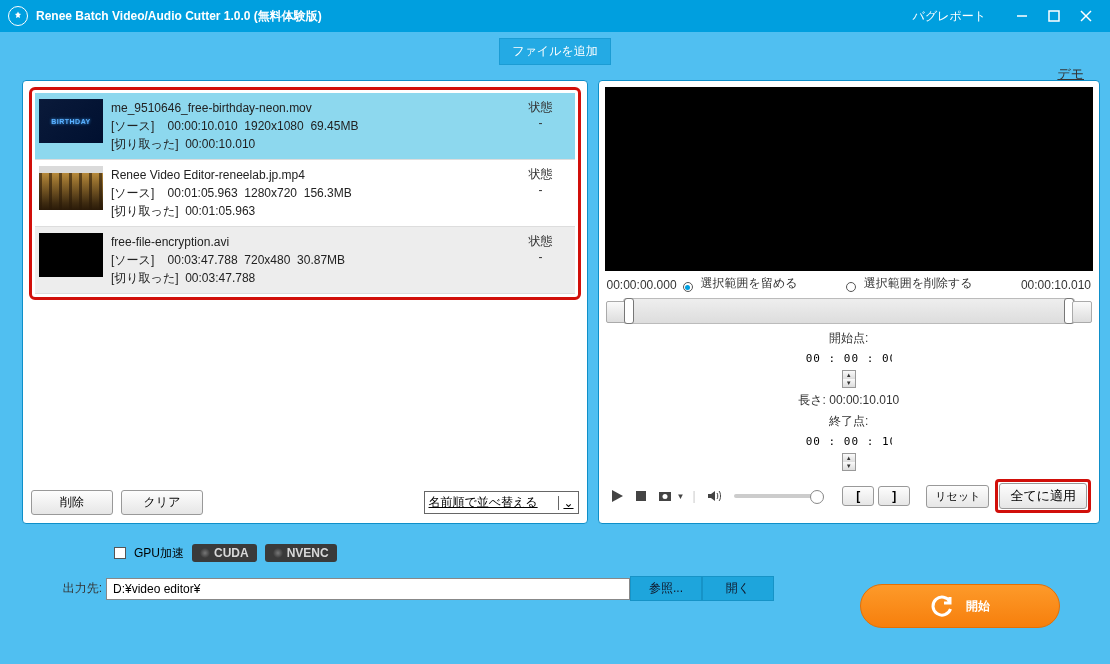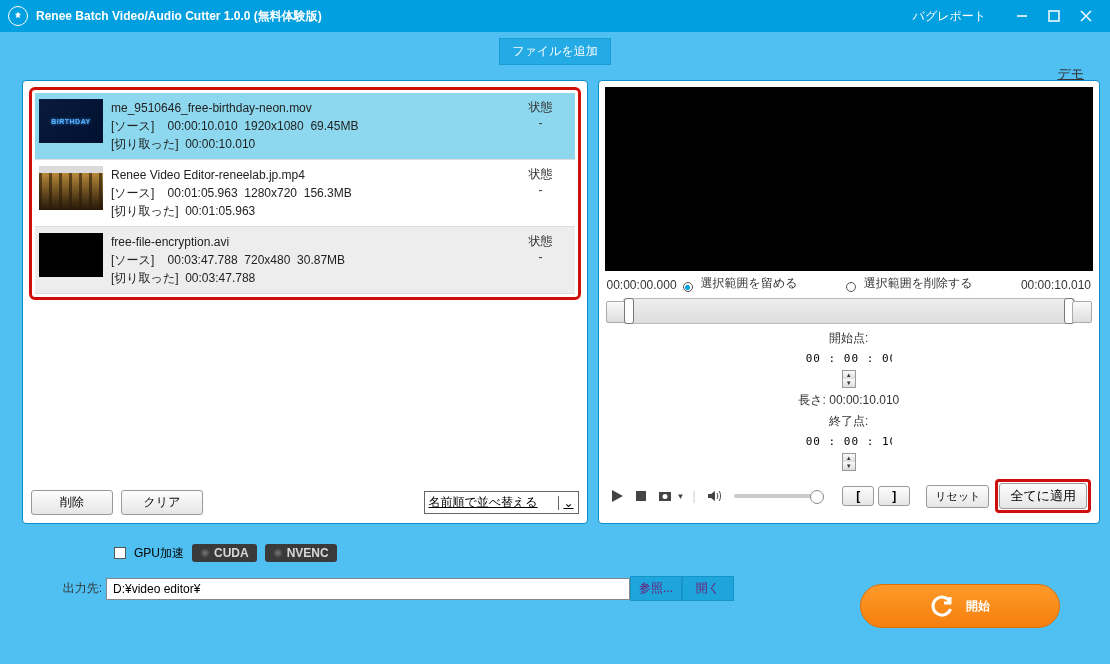--- a/index.html
+++ b/index.html
@@ -73,21 +73,21 @@
 
 
 .bottom { position:absolute; left:0; right:0; bottom:0; height:130px; background:#50bff1; padding:10px 50px 0 50px; }
 .gpurow { display:flex; align-items:center; gap:8px; margin-left:64px; margin-bottom:14px; }
 .chk { width:12px; height:12px; background:#fff; border:1px solid #555; display:inline-block; }
 .badge { background:#3a3a3a; color:#d8d8d8; border-radius:3px; padding:2px 8px; font-size:10px; font-weight:bold; display:flex; align-items:center; gap:4px; }
 .badge .dot { width:10px; height:10px; background:radial-gradient(#777,#222); border-radius:50%; }
 .outrow { display:flex; align-items:center; gap:0; }
 .outrow .lbl { color:#333; width:52px; text-align:right; margin-right:4px; }
 .outrow input { width:524px; padding:3px 6px; border:1px solid #888; font-size:12px; background:#fff; }
-.btn-out { width:52px; background:#1ea5dc; color:#701a75; border:1px solid #1693c7; padding:3px 0; cursor:pointer; text-align:center; font-size:12px; }
+.btn-out { width:72px; background:#1ea5dc; color:#0f172a; border:1px solid #1693c7; padding:3px 0; cursor:pointer; text-align:center; font-size:12px; }
 .startbtn { position:absolute; right:50px; bottom:36px; width:200px; height:44px; background:linear-gradient(#fd9a2a,#f77f0c); border-radius:22px; display:flex; align-items:center; justify-content:center; gap:12px; color:#fff; font-size:20px; font-weight:bold; cursor:pointer; border:1px solid #e56f03; }
 .startbtn svg { width:24px; height:24px; fill:none; stroke:#fff; stroke-width:3; }
 </style>
 </head>
 <body>
 
 <div class="titlebar">
   <div class="logo">
     <svg viewBox="0 0 24 24">
         <path d="M12 3l2 4 4 1-3 3 1 5-4-2-4 2 1-5-3-3 4-1z" fill="#fff"></path>

